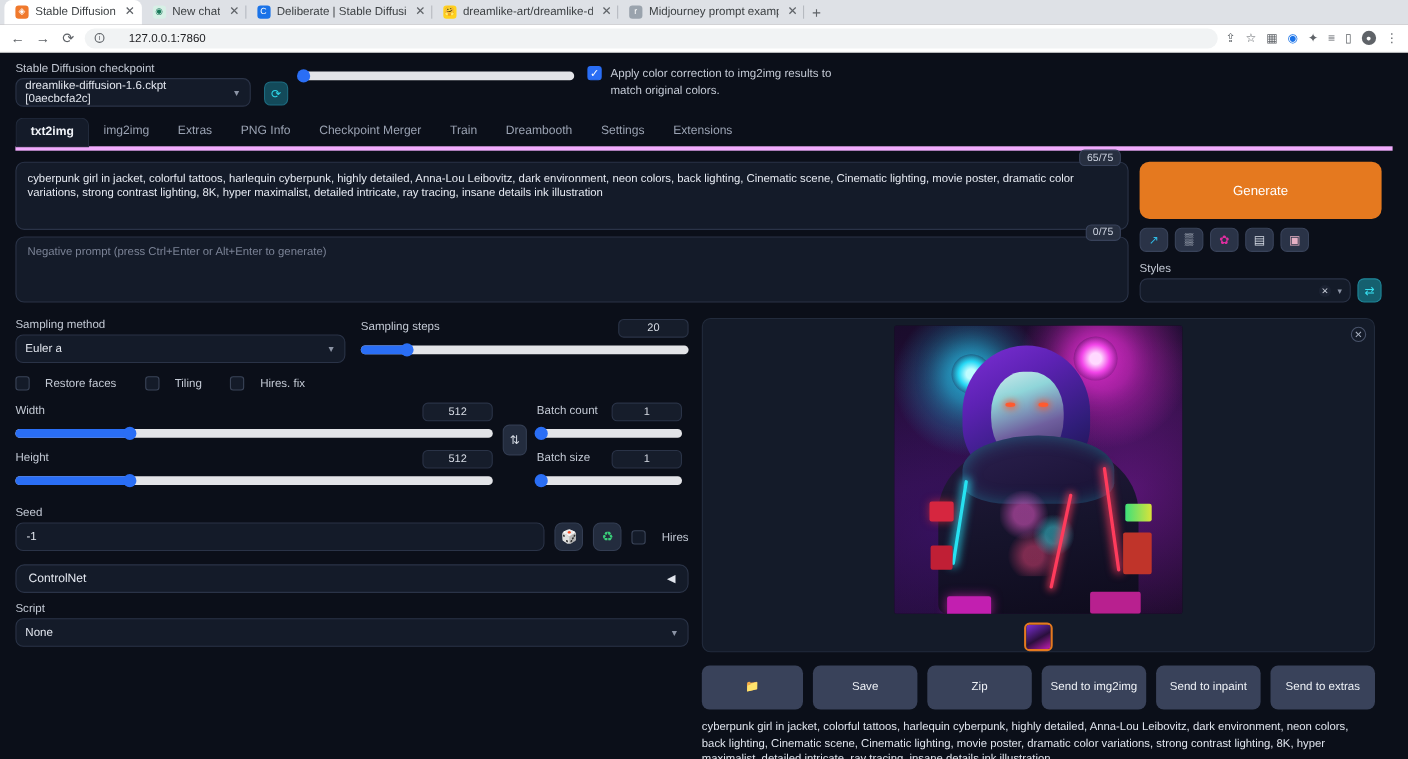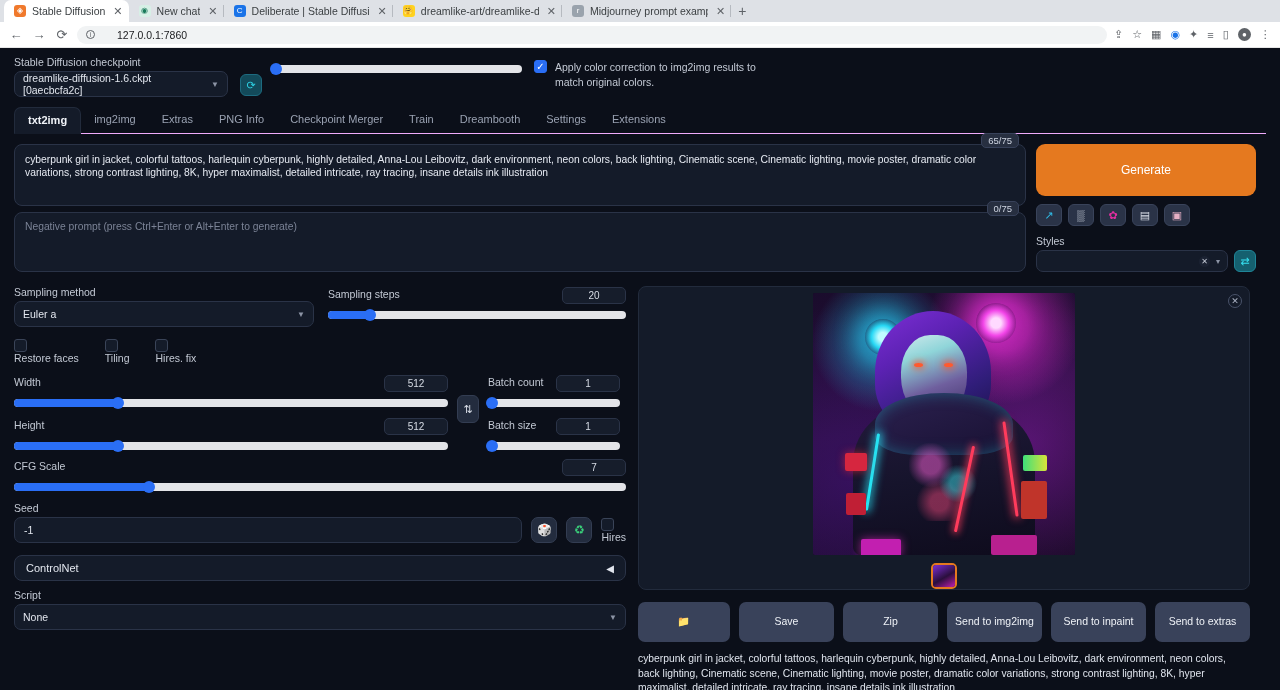--- a/index.html
+++ b/index.html
@@ -116,21 +116,21 @@
   .cb.checked { background:#2a6ef5; border-color:#2a6ef5; position: relative; }
   .cb.checked::after {
     content:"✓"; position:absolute; inset:0; color:#fff; font-size:10px;
     display:flex; align-items:center; justify-content:center;
   }
   .ccorr-txt { font-size: 10.5px; color:#c3c9d4; line-height: 1.45; }
 
   
   .tabs {
     display:flex; gap: 0; margin-top: 10px;
-    border-bottom: 1px solid #f0abfc;
+    border-bottom: 4px solid #f0abfc;
   }
   .tab {
     padding: 6px 13px 7px 13px; font-size: 11px; color:#9aa2b2;
   }
   .tab.active {
     color:#f0f3f8; background:#141b29; font-weight: bold;
     border: 1px solid #222b3c; border-bottom-color: #141b29;
     border-top-left-radius: 7px; border-top-right-radius: 7px;
     margin-bottom: -1px;
   }
@@ -184,21 +184,21 @@
   .main { display:flex; gap: 12px; margin-top: 14px; }
   .left-col { width: 612px; }
   .right-col { width: 612px; }
 
   .row { display:flex; gap: 14px; }
   .samp-method { width: 300px; }
   .samp-steps { flex: 1; padding-top: 1px; }
   .sl-head { display:flex; justify-content:space-between; align-items:center; }
 
   .checks-row { display:flex; gap: 26px; margin-top: 12px; align-items:center; }
-  .chk { display:flex; gap:0; align-items:flex-start; font-size: 10.5px; color:#c3c9d4;flex-direction:column; }
+  .chk { display:flex; gap:14px; align-items:flex-end; font-size: 10.5px; color:#c3c9d4; }
 
   .dims { display:flex; gap: 9px; margin-top: 11px; align-items: flex-start; }
   .dims-left { width: 434px; }
   .swap-btn {
     width: 22px; height: 28px; border-radius: 6px; background:#232c3e;
     border:1px solid #333d52; display:flex;align-items:center;justify-content:center;
     font-size: 11px; margin-top: 20px;
   }
   .dims-right { width: 132px; }
   .field-block { margin-bottom: 11px; }
@@ -505,30 +505,20 @@
               <div class="num-pill">1</div>
             </div>
             <div class="slider">
               <div class="fill" style="width:2%"></div>
               <div class="knob" style="left:3%"></div>
             </div>
           </div>
         </div>
       </div>
 
-      <div class="field-block" style="margin-top:-2px;">
-        <div class="sl-head">
-          <span class="lbl">CFG Scale</span>
-          <div class="num-pill">7</div>
-        </div>
-        <div class="slider">
-          <div class="fill" style="width:22%"></div>
-          <div class="knob" style="left:22%"></div>
-        </div>
-      </div>
 
       <div style="margin-top:8px;">
         <span class="lbl">Seed</span>
         <div class="seed-row">
           <div class="seed-input">-1</div>
           <div class="circ-btn" style="color:#cfd5e1;">🎲</div>
           <div class="circ-btn" style="color:#3ad07a;">♻</div>
           <div class="chk">
             <span class="cb"></span>
             <span>Hires</span>

